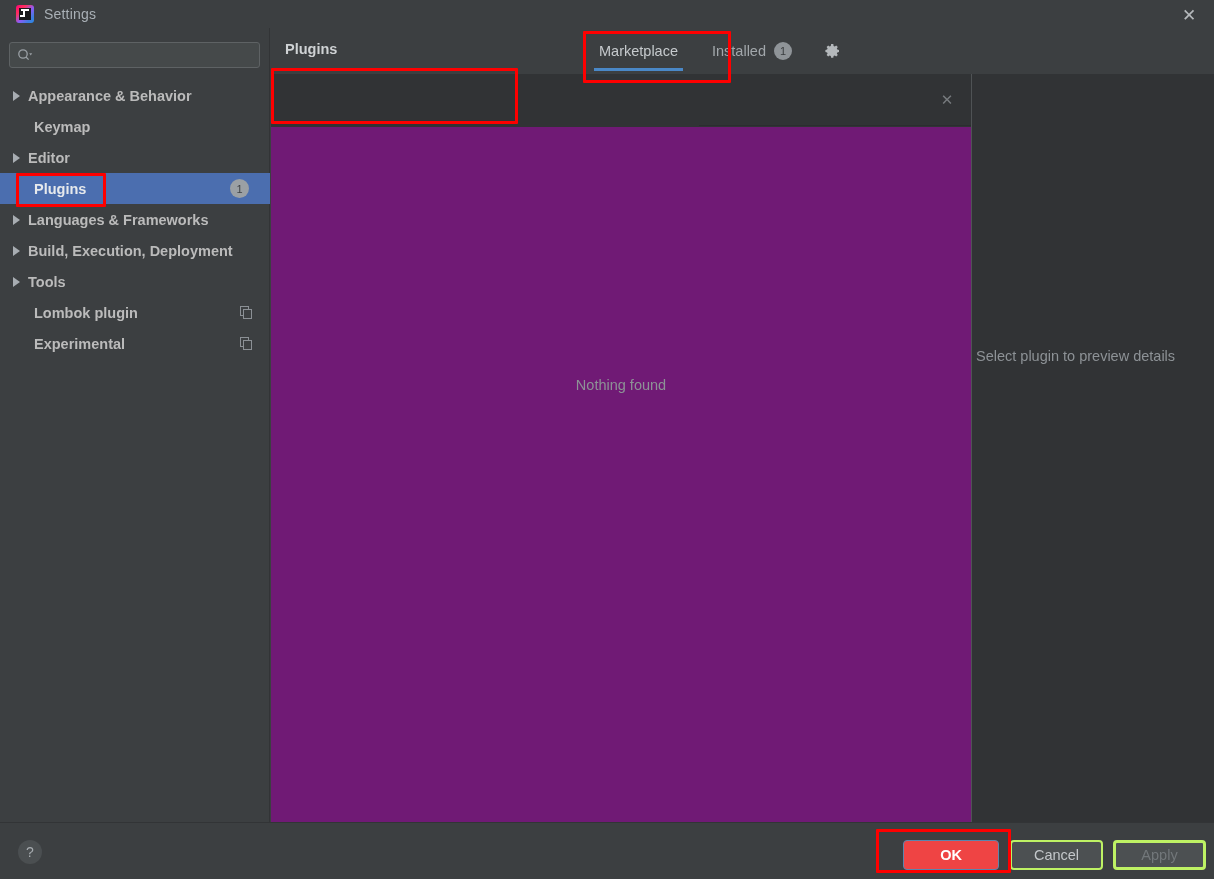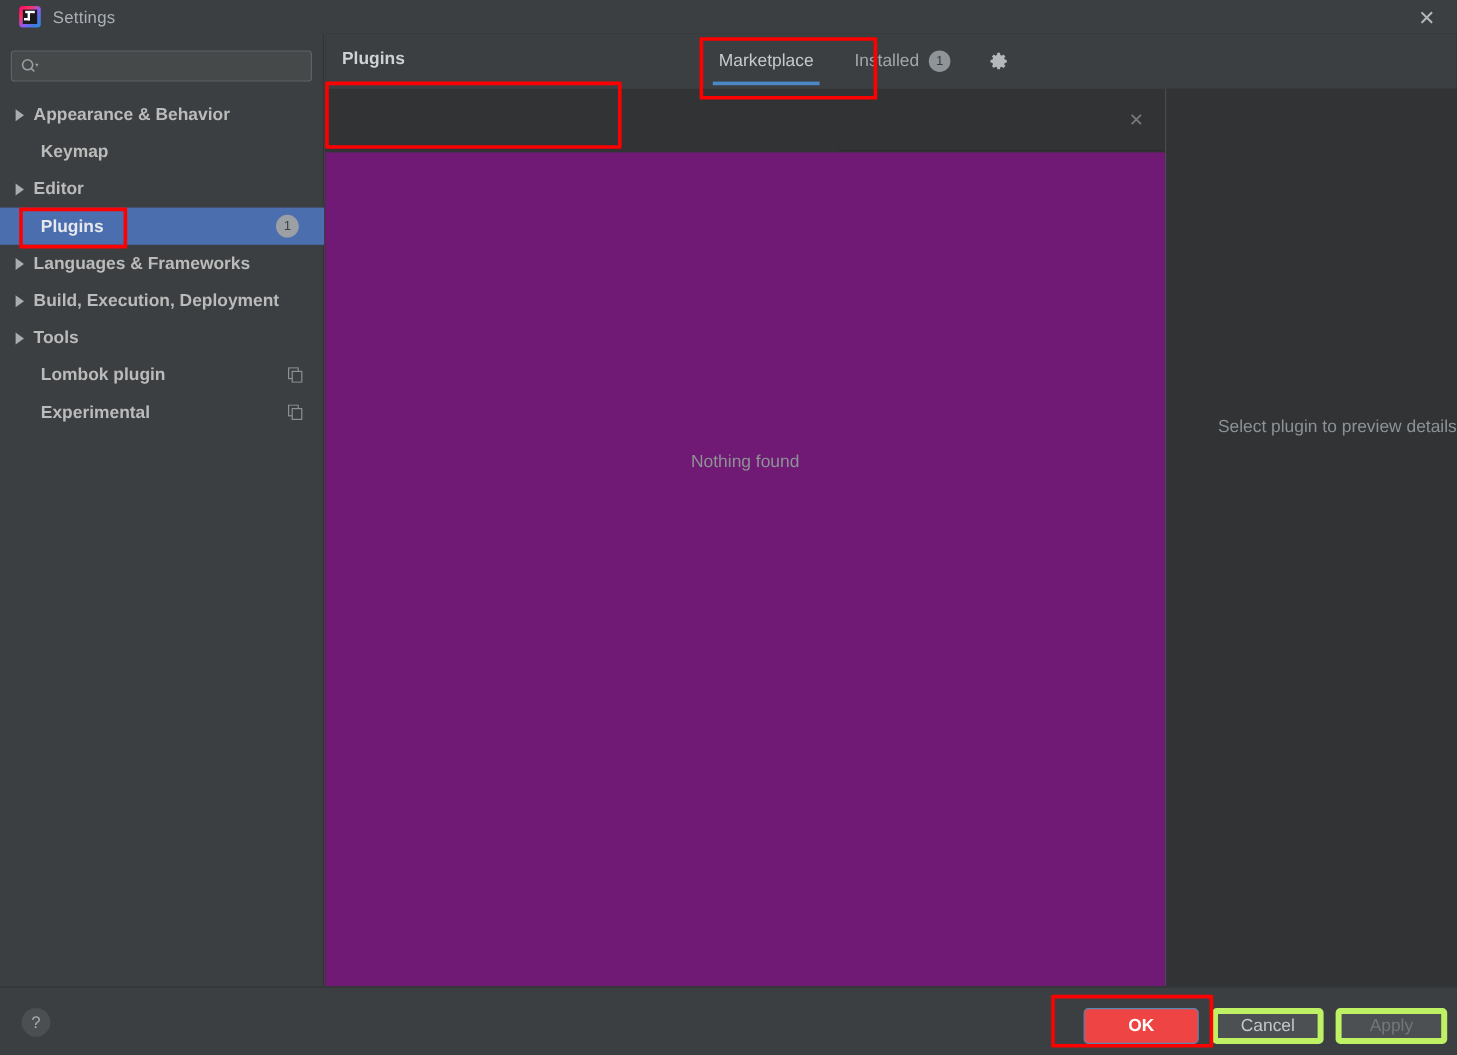--- a/index.html
+++ b/index.html
@@ -284,21 +284,21 @@
   }
   .plugin-details {
     position: absolute;
     top: 46px; left: 701px;
     width: 242px; height: 748px;
     background: #313335;
   }
   .details-placeholder {
     position: absolute;
     top: 274px; left: 4px; right: 0;
-    text-align: right;
+    text-align: left;
     color: #8d9296;
     font-size: 14.5px;
     white-space: nowrap;
   }
 
   
   .footer {
     position: absolute;
     bottom: 0; left: 0;
     width: 1214px; height: 57px;
@@ -321,36 +321,36 @@
   .btn {
     position: absolute;
     top: 17px;
     height: 30px;
     border-radius: 4px;
     display: flex;
     align-items: center;
     justify-content: center;
     font-size: 14.5px;
     cursor: pointer;
-    border: 5px solid #bef264;
+    border: 2px solid #bef264;
     background: #4c5052;
     color: #c3c7ca;
   }
   .btn-ok {
     left: 903px; width: 96px;
     background: #ef4444;
     border: 1px solid #5b86ad;
     color: #ffffff;
     font-weight: bold;
   }
   .btn-cancel { left: 1010px; width: 93px; }
   .btn-apply {
     left: 1113px; width: 93px;
     color: #72777a;
-    border: 5px solid #bef264;
+    border: 3px solid #bef264;
   }
 
   
   .annot {
     position: absolute;
     border: 3px solid #fe0000;
     pointer-events: none;
     z-index: 50;
     border-radius: 1px;
   }

